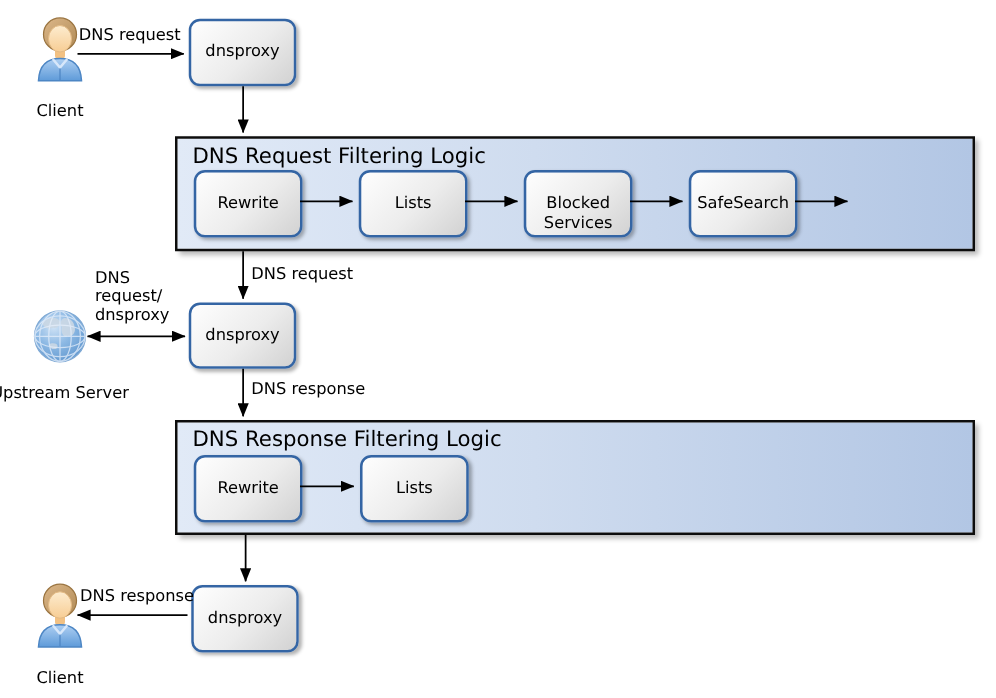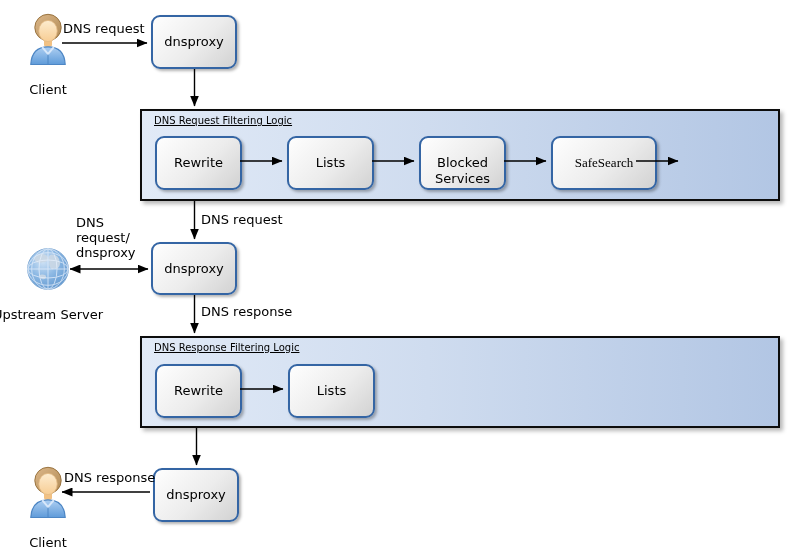--- a/index.html
+++ b/index.html
@@ -11,21 +11,21 @@
   #wires{position:absolute;left:0;top:0;z-index:6;pointer-events:none;}
   #wires line{stroke:#000;stroke-width:1.4px;}
 
   
   .group{
     position:absolute;box-sizing:border-box;z-index:1;
     background:linear-gradient(90deg,#e1eaf7 0%,#cfdcef 45%,#b2c6e4 100%);
     border:2px solid #0d0d0d;
     box-shadow:3px 3px 4px rgba(0,0,0,0.28);
   }
-  .group-title{position:absolute;left:12px;top:4px;font-size:10px;white-space:nowrap;text-decoration:underline;}
+  .group-title{position:absolute;left:12px;top:4px;font-size:17px;white-space:nowrap;}
 
   
   .node{
     position:absolute;box-sizing:border-box;z-index:3;
     background:linear-gradient(135deg,#fefefe 0%,#ececec 55%,#d2d2d2 100%);
     border:2px solid #3465a4;border-radius:9px;
     box-shadow:2px 2px 3px rgba(0,0,0,0.30);
     display:flex;align-items:center;justify-content:center;
     text-align:center;line-height:1.18;padding:2px 18px;
   }
@@ -100,21 +100,21 @@
     <div class="group-title">DNS Request Filtering Logic</div>
     <div class="node" style="left:13px;top:25px;width:87px;height:54px;">
         <span>Rewrite</span>
       </div>
     <div class="node" style="left:145px;top:25px;width:87px;height:54px;">
         <span>Lists</span>
       </div>
     <div class="node" style="left:277px;top:25px;width:87px;height:54px;align-items:flex-end;">
         <span>Blocked Services</span>
       </div>
-    <div class="node" style="left:409px;top:25px;width:106px;height:54px;font-family:Liberation Serif, serif;">
+    <div class="node" style="left:409px;top:25px;width:87px;height:54px;">
         <span>SafeSearch</span>
       </div>
   </div>
 
   <div class="edge-label" style="left:201px;top:212px;">DNS request</div>
 
   <div class="node" style="left:151px;top:242px;width:86px;height:53px;">
     <span>dnsproxy</span>
   </div>
 

